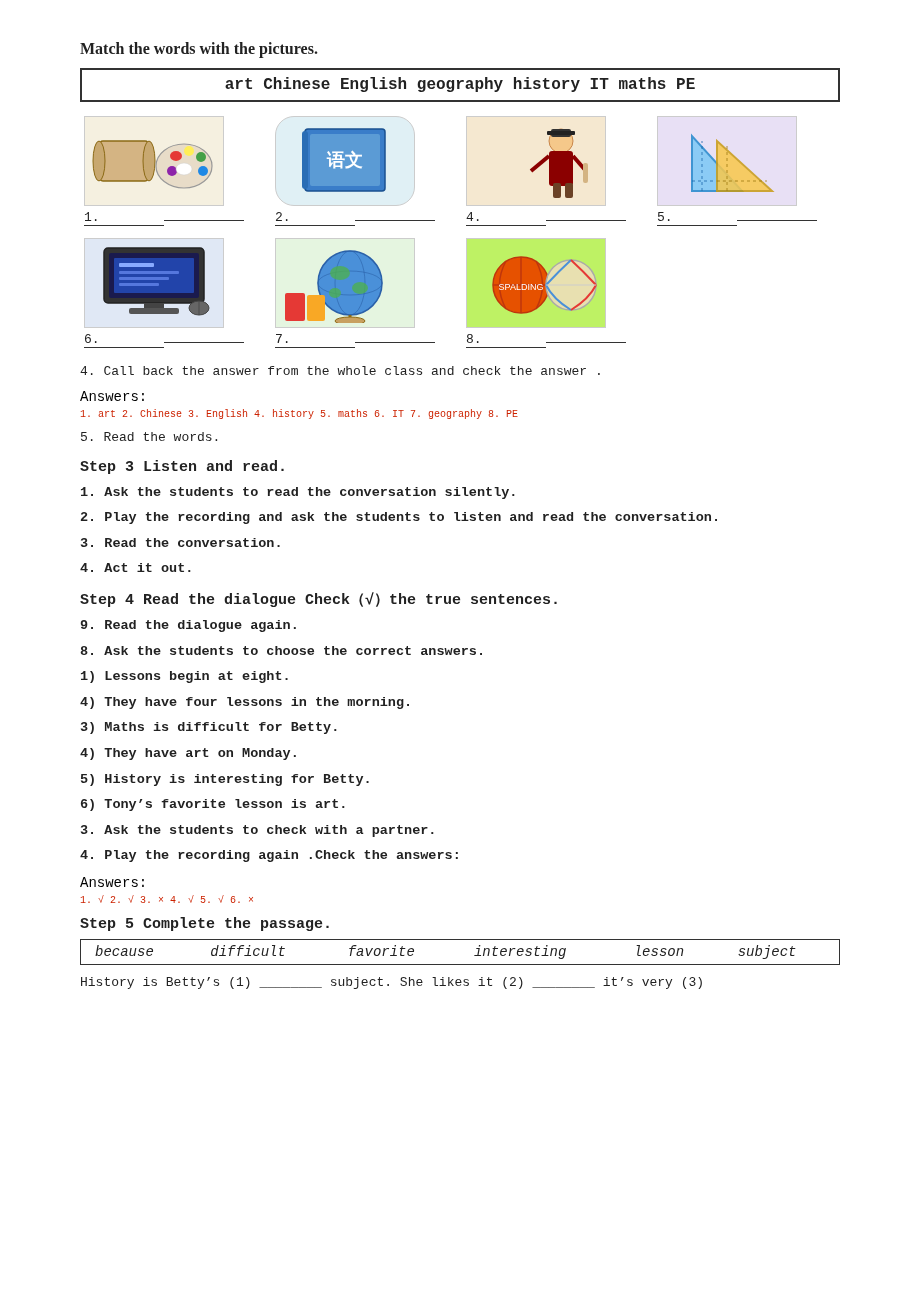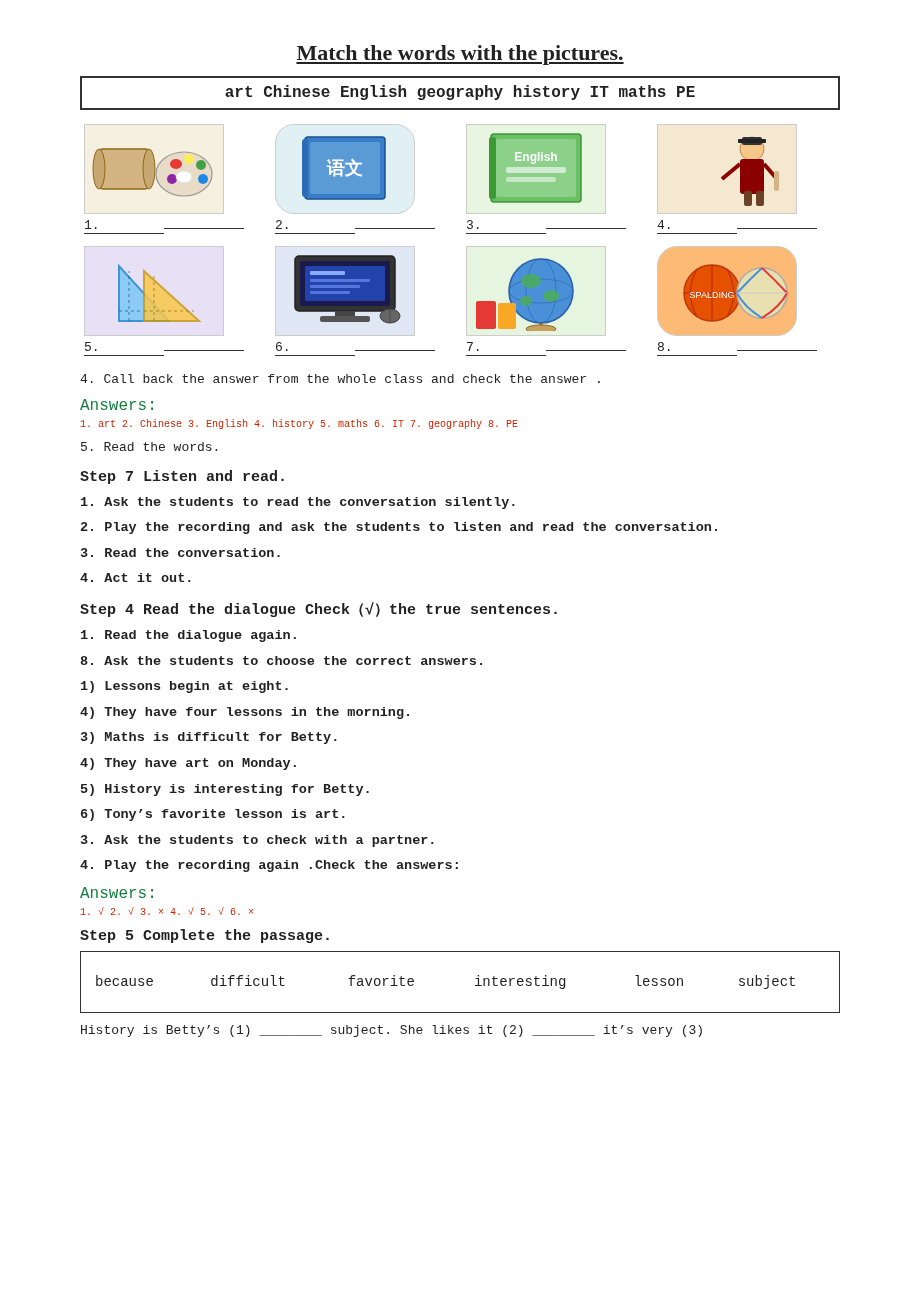--- a/index.html
+++ b/index.html
@@ -6,26 +6,24 @@
     body {
       background: #fff;
       font-family: 'Courier New', Courier, monospace;
       font-size: 14px;
       color: #222;
       width: 920px;
       min-height: 1302px;
       padding: 40px 80px;
     }
     .page-title {
-      text-align: center;
-      font-size: 22px;
+      font-size: 16px;
       font-weight: bold;
       margin-bottom: 10px;
       font-family: 'Times New Roman', serif;
-      text-decoration: underline;
     }
     .word-box {
       border: 2px solid #333;
       padding: 6px 1px;
       text-align: center;
       font-size: 16px;
       font-weight: bold;
       margin-bottom: 10px;
       display: block;
       width: 100%;
@@ -66,30 +64,30 @@
       min-width: 80px;
     }
     
     .img-art { background: #f5f0e0; }
     .img-chinese { background: #e0f0f5; border-radius: 19px; }
     .img-english { background: #e8f5e0; }
     .img-history { background: #f5e8d0; }
     .img-maths { background: #e8e0f5; }
     .img-computer { background: #e0e8f5; }
     .img-geography { background: #e5f5e0; }
-    .img-pe { background: #fdba74; border-radius: 20px; }
+    .img-pe { background: #bef264; }
 
     .instruction-text {
       font-size: 13px;
       margin-bottom: 6px;
       line-height: 1.6;
     }
     .answers-label {
-      color: #15803d;
-      font-size: 16px;
+      color: #000000;
+      font-size: 14px;
       margin-bottom: 4px;
     }
     .answers-content {
       color: #cc2200;
       font-size: 10px;
       margin-bottom: 8px;
     }
     .step-heading {
       font-weight: bold;
       font-size: 15px;
@@ -106,23 +104,24 @@
       border-bottom: 1px solid #333;
       min-width: 70px;
     }
     .word-bank-table {
       border: 1px solid #333;
       width: 100%;
       border-collapse: collapse;
       margin-bottom: 8px;
     }
     .word-bank-table td {
-      padding: 22px 14px;
+      padding: 4px 14px;
       font-size: 14px;
       border: none;
+      font-style: italic;
     }
     .section-gap { margin-bottom: 8px; }
   </style>
 </head>
 <body>
 
 <div class="page-title">Match the words with the pictures.</div>
 
 <div class="word-box">art  Chinese  English  geography  history  IT  maths  PE</div>
 
@@ -157,35 +156,20 @@
         <rect x="30" y="13" width="70" height="52" rx="2" fill="#5b9bd5"></rect>
         <text x="65" y="45" text-anchor="middle" font-size="18" fill="#fff" font-family="serif" font-weight="bold">语文</text>
         <rect x="22" y="10" width="6" height="58" rx="3" fill="#2a6db5"></rect>
       </svg>
     </div>
     <div class="picture-label">
       <span>2.</span><span class="blank"></span>
     </div>
   </div>
 
-  <div class="picture-cell">
-    <div class="picture-img img-english">
-      <svg width="130" height="80" viewBox="0 0 130 80">
-        <rect x="20" y="5" width="90" height="68" rx="3" fill="#6dbf67" stroke="#3a9b34" stroke-width="1.5"></rect>
-        <rect x="25" y="10" width="80" height="58" rx="2" fill="#8dd08a"></rect>
-        <text x="65" y="32" text-anchor="middle" font-size="12" fill="#fff" font-family="Arial" font-weight="bold">English</text>
-        <rect x="35" y="38" width="60" height="6" rx="2" fill="#fff" opacity="0.6"></rect>
-        <rect x="35" y="48" width="50" height="5" rx="2" fill="#fff" opacity="0.5"></rect>
-        <rect x="18" y="8" width="7" height="62" rx="3" fill="#3a9b34"></rect>
-      </svg>
-    </div>
-    <div class="picture-label">
-      <span>3.</span><span class="blank"></span>
-    </div>
-  </div>
 
   <div class="picture-cell">
     <div class="picture-img img-history">
       <svg width="130" height="80" viewBox="0 0 130 80">
 
         <circle cx="90" cy="20" r="12" fill="#f5c88a" stroke="#c8864a" stroke-width="1"></circle>
         <rect x="78" y="30" width="24" height="35" rx="3" fill="#8b0000"></rect>
         <line x1="78" y1="35" x2="60" y2="50" stroke="#8b0000" stroke-width="4"></line>
         <line x1="102" y1="35" x2="115" y2="50" stroke="#8b0000" stroke-width="4"></line>
         <rect x="82" y="62" width="8" height="15" rx="2" fill="#6b4226"></rect>
@@ -295,30 +279,30 @@
 
 </div>
 
 <p class="instruction-text">4.  Call back the answer from the whole class and check the answer .</p>
 
 <p class="answers-label">Answers:</p>
 <p class="answers-content">1. art   2. Chinese  3. English   4. history   5. maths  6. IT   7. geography  8. PE</p>
 
 <p class="instruction-text section-gap">5.  Read the words.</p>
 
-<p class="step-heading">Step 7 Listen and read.</p>
+<p class="step-heading">Step 3 Listen and read.</p>
 
 <p class="list-item">1.  Ask the students to read the conversation silently.</p>
 <p class="list-item">2.  Play the recording and ask the students to listen and read the conversation.</p>
 <p class="list-item">3.  Read the conversation.</p>
 <p class="list-item section-gap">4.  Act it out.</p>
 
 <p class="step-heading">Step 4 Read the dialogue Check（√）the true sentences.</p>
 
-<p class="list-item">1.  Read the dialogue again.</p>
+<p class="list-item">9.  Read the dialogue again.</p>
 <p class="list-item">8.  Ask the students to choose the correct answers.</p>
 <p class="list-item">1)  Lessons begin at eight.</p>
 <p class="list-item">4)  They have four lessons in the morning.</p>
 <p class="list-item">3)  Maths is difficult for Betty.</p>
 <p class="list-item">4)  They have art on Monday.</p>
 <p class="list-item">5)  History is interesting for Betty.</p>
 <p class="list-item">6)  Tony’s favorite lesson is art.</p>
 <p class="list-item">3.  Ask the students to check with a partner.</p>
 <p class="list-item section-gap">4.  Play the recording again .Check the answers:</p>
 

